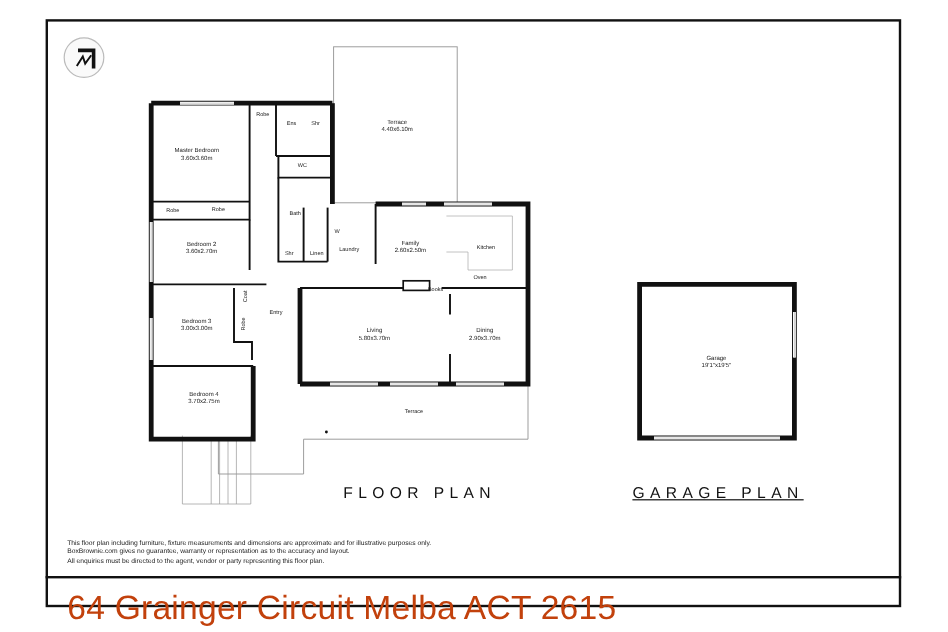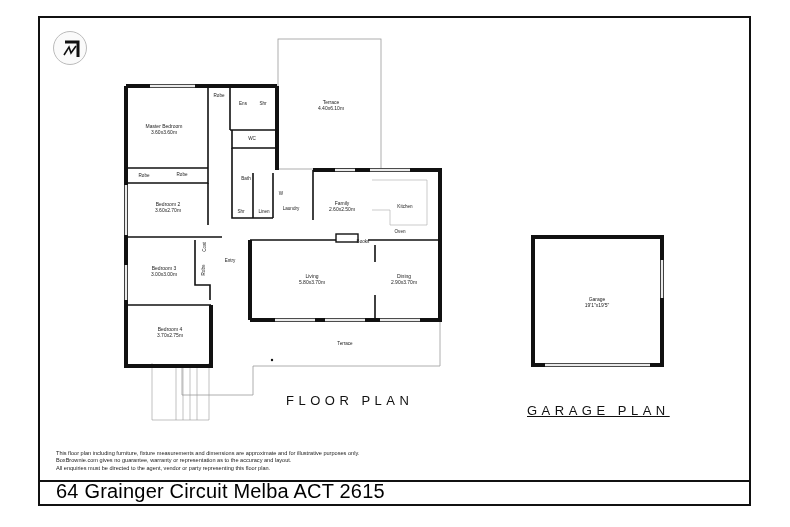--- a/index.html
+++ b/index.html
@@ -1,19 +1,19 @@
 <!DOCTYPE html>
 <html><head>
   <meta charset="utf-8">
   <style>
     html, body { margin: 0; padding: 0; background: #ffffff; }
     body { width: 790px; height: 527px; position: relative; overflow: hidden; font-family: "Liberation Sans", sans-serif; color: #111; }
     .frame { position: absolute; left: 38px; top: 16px; width: 713px; height: 490px; border: 2px solid #111; box-sizing: border-box; }
     .divider { position: absolute; left: 38px; top: 480px; width: 713px; height: 2px; background: #111; }
-    .address { position: absolute; left: 56px; top: 480px; font-size: 20px; color: #000000; letter-spacing: 0.2px; }
+    .address { position: absolute; left: 56px; top: 491px; font-size: 28px; color: #c2410c; letter-spacing: 0.2px; }
     .disclaimer { position: absolute; left: 56px; top: 450px; font-size: 5.6px; line-height: 7.4px; color: #222; }
     .disclaimer div { white-space: nowrap; }
     .plan-title { position: absolute; font-size: 13px; letter-spacing: 4.5px; color: #111; }
     .room-label { position: absolute; font-size: 5px; line-height: 6px; text-align: center; color: #222; transform: translate(-50%, -50%); white-space: nowrap; }
     .small-label { position: absolute; font-size: 4.6px; color: #222; transform: translate(-50%, -50%); white-space: nowrap; }
     .vlabel { position: absolute; font-size: 4.6px; color: #222; transform: translate(-50%, -50%) rotate(-90deg); white-space: nowrap; }
     .compass { position: absolute; left: 53px; top: 31px; width: 34px; height: 34px; border-radius: 50%; border: 1px solid #bbb; background: #fafafa; box-sizing: border-box; }
     svg.plan { position: absolute; left: 0; top: 0; }
   </style>
 </head>
@@ -157,21 +157,21 @@
   <div>Dining</div>
     <div>2.90x3.70m</div>
 </div>
 <div class="small-label" style="left:345px; top:343px;">Terrace</div>
 
 <div class="room-label" style="left:597px; top:302px;">
   <div>Garage</div>
     <div>19'1"x19'5"</div>
 </div>
 
-<div class="plan-title" style="left:286px; top:393px;">FLOOR PLAN</div>
+<div class="plan-title" style="left:286px; top:403px;">FLOOR PLAN</div>
 <div class="plan-title" style="left:527px; top:403px;text-decoration:underline;">GARAGE PLAN</div>
 
 <div class="disclaimer">
   <div>This floor plan including furniture, fixture measurements and dimensions are approximate and for illustrative purposes only.</div>
   <div>BoxBrownie.com gives no guarantee, warranty or representation as to the accuracy and layout.</div>
   <div>All enquiries must be directed to the agent, vendor or party representing this floor plan.</div>
 </div>
 
 <div class="address">64 Grainger Circuit Melba ACT 2615</div>
 

